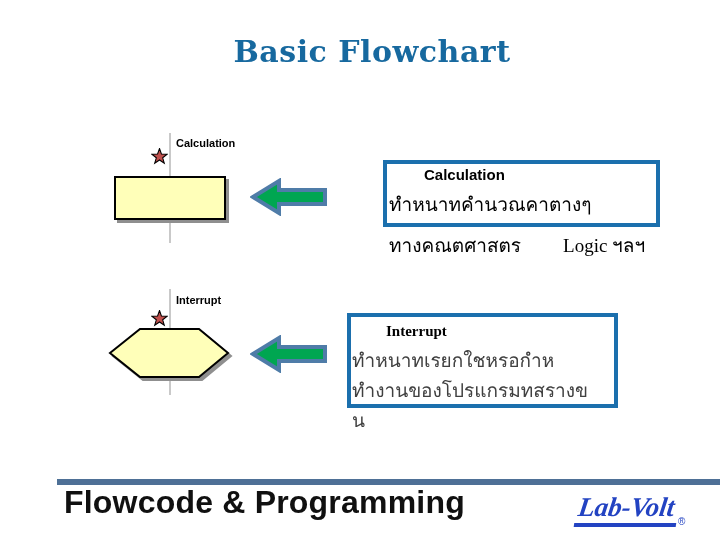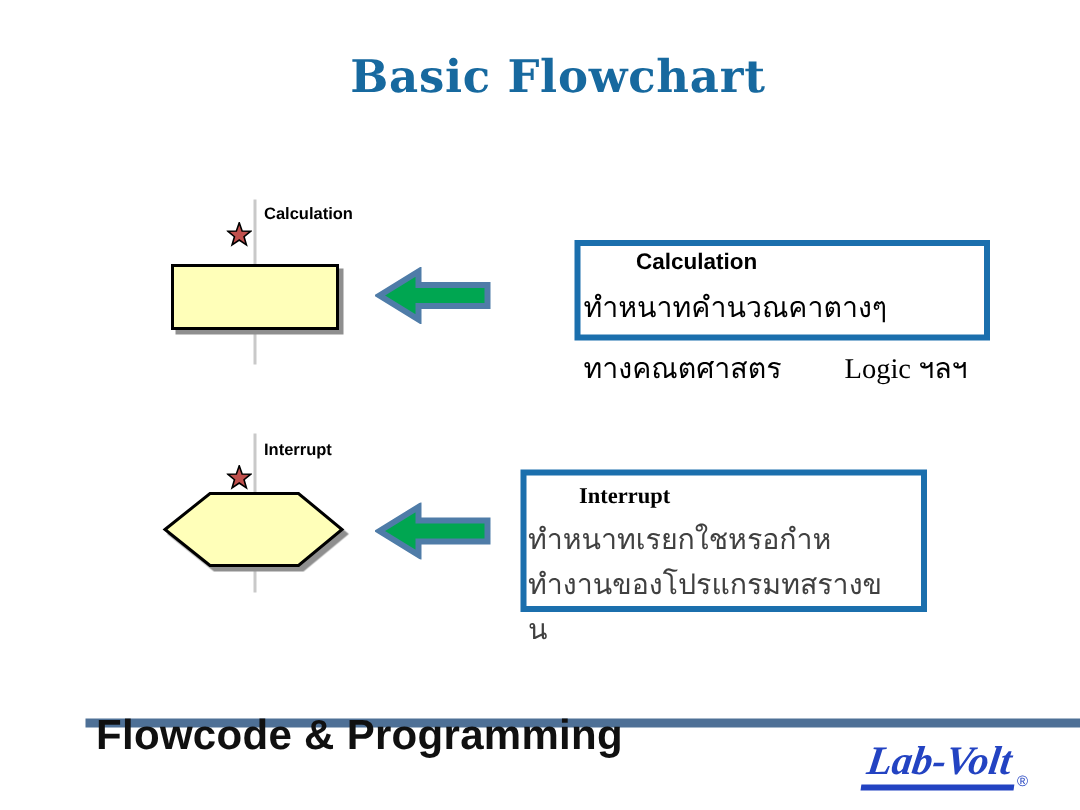--- a/index.html
+++ b/index.html
@@ -67,21 +67,21 @@
 
   .int-lines { position:absolute; left:352px; top:345px; }
   .int-lines .thai-line {
     color:#404040; font-size:19px; line-height:30px; white-space:nowrap;
     font-family:"DejaVu Serif", serif;
   }
 
   
   .bottom-bar { position:absolute; left:57px; top:479px; width:663px; height:6px; background:#4E7096; }
   .footer-text {
-    position:absolute; left:64px; top:474px; font-size:28px; font-weight:bold;
+    position:absolute; left:64px; top:484px; font-size:32px; font-weight:bold;
     color:#101010; letter-spacing:0.2px;
   }
 
   
   .logo { position:absolute; left:576px; top:494px; color:#2343C2; }
   .logo-text {
     display:inline-block; transform:skewX(-8deg);
     font-family:"Liberation Serif", serif; font-style:italic; font-weight:bold;
     font-size:27px; line-height:27px; padding:0 4px 2px 2px;
     border-bottom:4px solid #2343C2;

